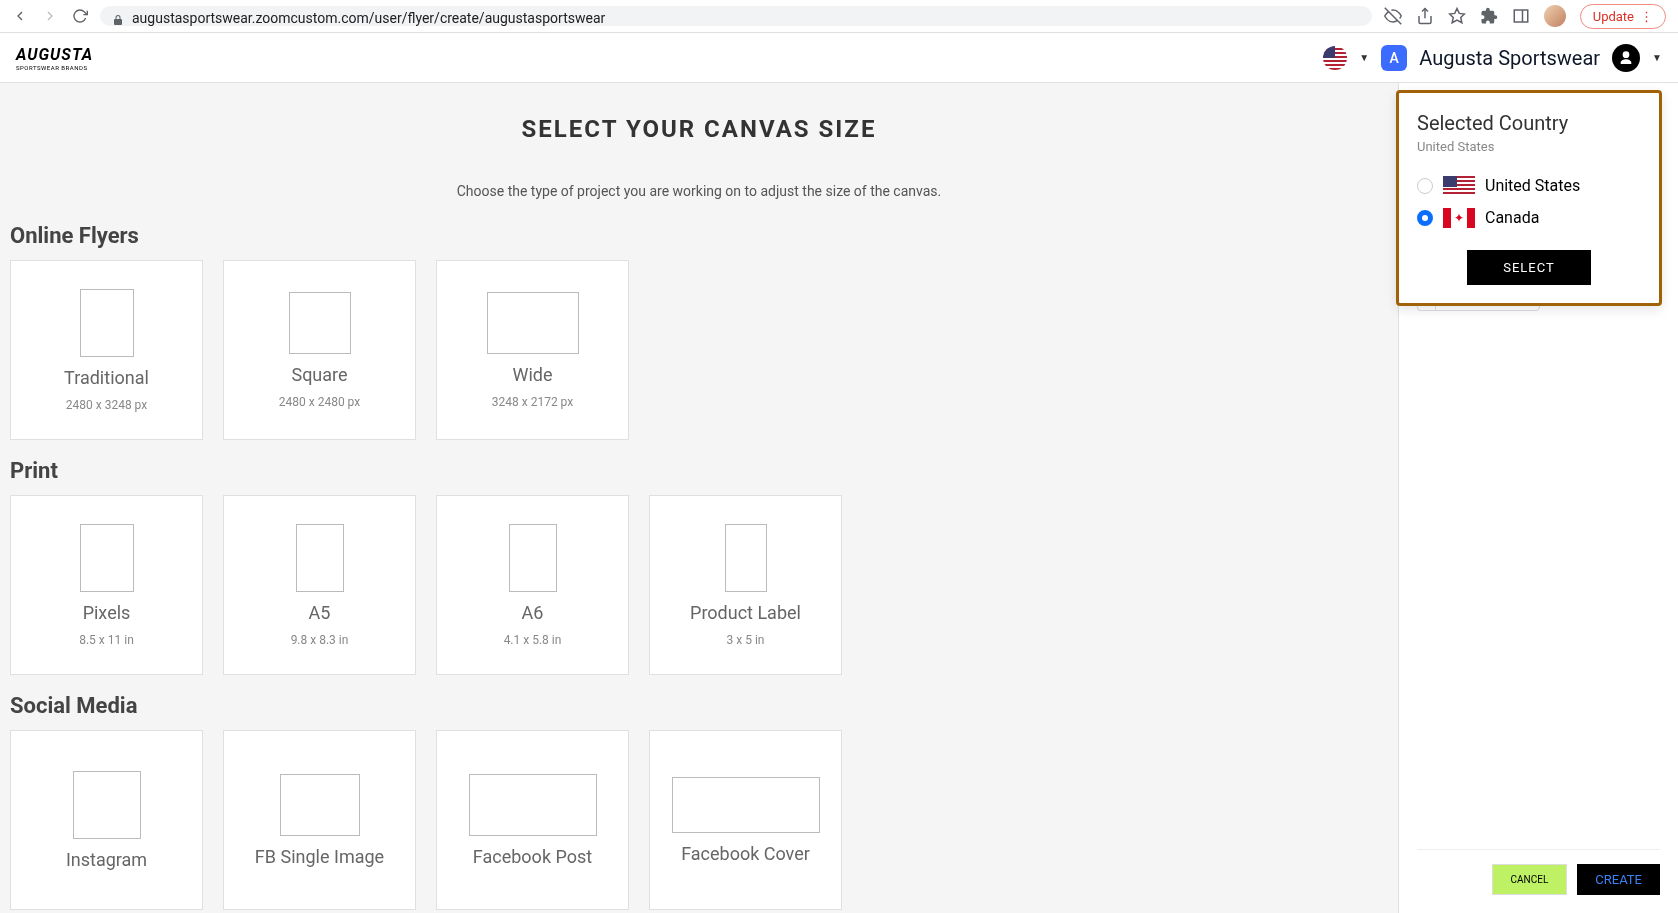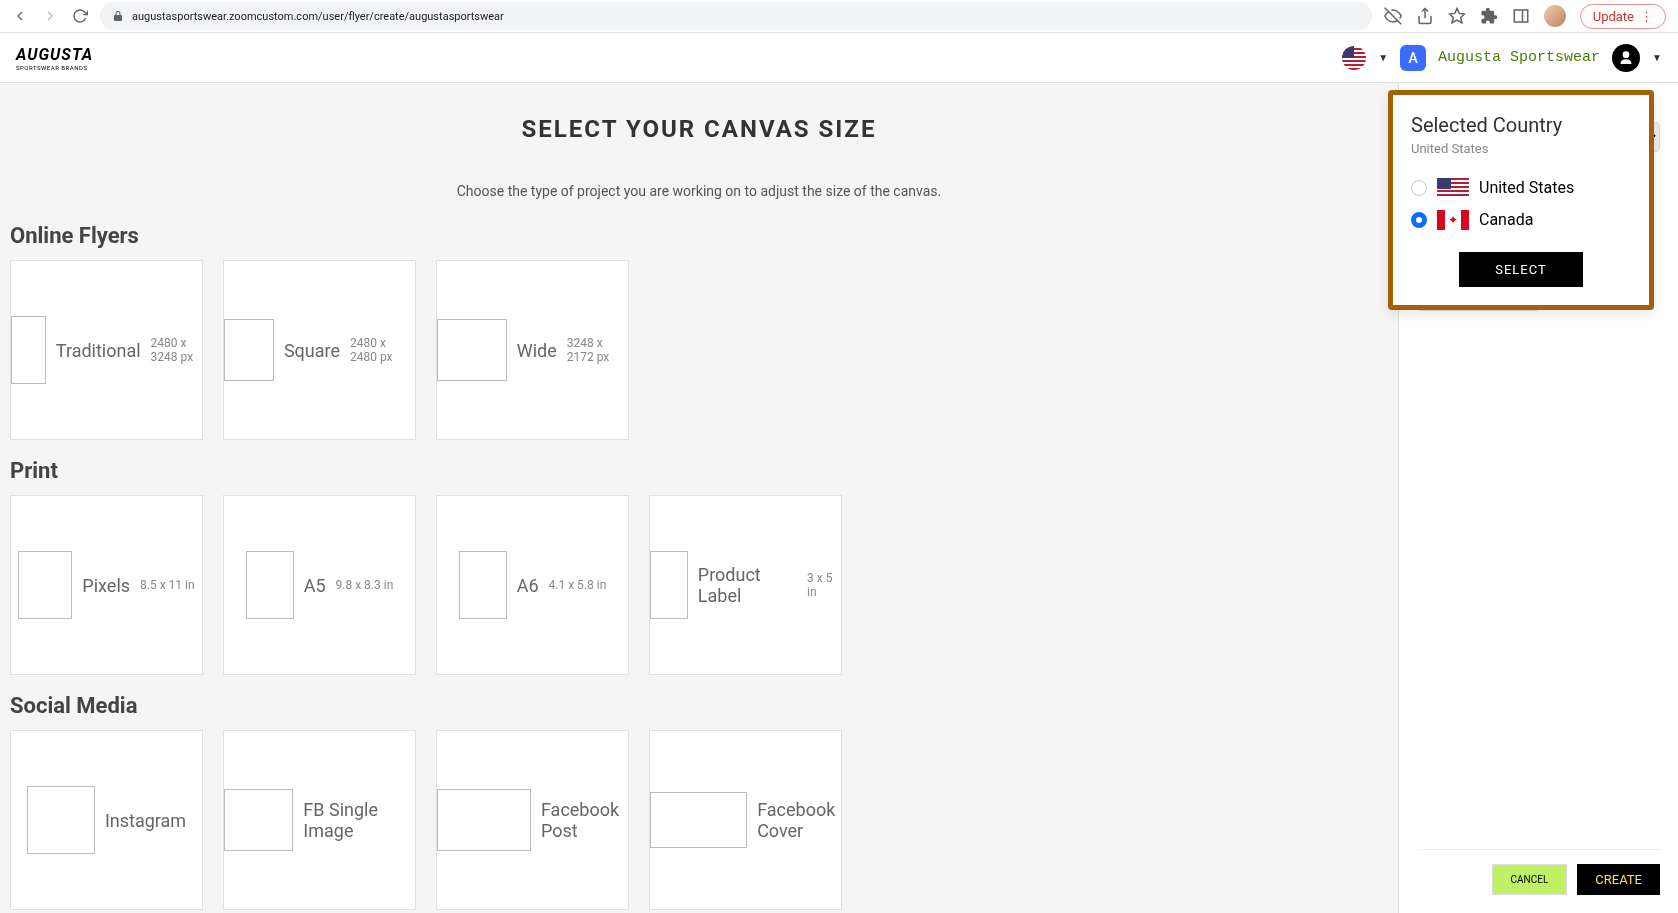--- a/index.html
+++ b/index.html
@@ -4,42 +4,42 @@
 <style>
 * { box-sizing: border-box; margin: 0; padding: 0; font-family: -apple-system, BlinkMacSystemFont, "Segoe UI", Roboto, sans-serif; }
 body { background: #f5f5f5; width: 1678px; height: 913px; overflow: hidden; }
 
 
 .browser-bar { height: 33px; background: #fff; border-bottom: 1px solid #e0e0e0; display: flex; align-items: center; padding: 0 12px; gap: 12px; }
 .nav-arrows { display: flex; gap: 14px; align-items: center; }
 .nav-arrow { width: 16px; height: 16px; color: #5f6368; cursor: pointer; }
 .nav-arrow.disabled { color: #bdbdbd; }
 .reload { width: 16px; height: 16px; color: #5f6368; }
-.url-bar { flex: 1; display: flex; align-items: center; background: #f1f3f4; border-radius: 16px; height: 28px; padding: 0 12px; gap: 8px; font-size: 11px; color: #202124; }
+.url-bar { flex: 1; display: flex; align-items: flex-end; background: #f1f3f4; border-radius: 16px; height: 20px; padding: 0 12px; gap: 8px; font-size: 14px; color: #202124; }
 .lock-icon { width: 12px; height: 12px; color: #5f6368; }
 .browser-actions { display: flex; gap: 14px; align-items: center; }
 .browser-icon { width: 18px; height: 18px; color: #5f6368; }
 .update-btn { border: 1px solid #f28b82; color: #d93025; background: transparent; padding: 4px 12px; border-radius: 14px; font-size: 13px; display: flex; align-items: center; gap: 6px; }
 .avatar-small { width: 22px; height: 22px; border-radius: 50%; background: linear-gradient(135deg,#f0d0b0,#c08060); }
 
 
 .app-header { height: 50px; background: #fff; border-bottom: 1px solid #e0e0e0; display: flex; align-items: center; justify-content: space-between; padding: 0 16px; }
 .logo { font-weight: bold; font-size: 16px; letter-spacing: 1px; font-style: italic; }
 .logo-sub { font-size: 6px; letter-spacing: 0.5px; display: block; }
 .header-right { display: flex; align-items: center; gap: 12px; position: relative; }
 .flag-us { display: inline-block; width: 24px; height: 24px; border-radius: 50%; background: repeating-linear-gradient(#fff 0 2px,#b22234 2px 4px); position: relative; overflow: hidden; }
 .flag-us::before { content:''; position:absolute; top:0; left:0; width:12px; height:12px; background:#3c3b6e; }
 .caret { font-size: 10px; color: #333; }
 .avatar-badge { width: 26px; height: 26px; border-radius: 6px; background: #3b6bff; color: #fff; display: flex; align-items: center; justify-content: center; font-size: 14px; font-weight: 500; }
-.user-name { font-size: 15px; color: #4d7c0f; font-family: Liberation Mono, monospace; }
+.user-name { font-size: 20px; color: #0f172a; }
 .user-icon { width: 28px; height: 28px; border-radius: 50%; background: #000; display: flex; align-items: center; justify-content: center; }
 .user-icon svg { fill: #fff; width: 16px; height: 16px; }
 
 
-.country-dropdown { position: absolute; top: 46px; right: 8px; width: 266px; background: #fff; border: 5px solid #a16207; border-radius: 4px; box-shadow: 0 4px 12px rgba(0,0,0,0.1); padding: 18px; z-index: 100; }
+.country-dropdown { position: absolute; top: 46px; right: 0; width: 266px; background: #fff; border: 3px solid #a16207; border-radius: 4px; box-shadow: 0 4px 12px rgba(0,0,0,0.1); padding: 18px; z-index: 100; }
 .dropdown-title { font-size: 20px; color: #333; margin-bottom: 4px; }
 .dropdown-sub { font-size: 13px; color: #888; margin-bottom: 16px; }
 .country-opt { display: flex; align-items: center; gap: 10px; padding: 6px 0; cursor: pointer; }
 .radio { width: 16px; height: 16px; border-radius: 50%; border: 1px solid #ccc; }
 .radio.active { border: 5px solid #0d6efd; }
 .flag-rect { width: 32px; height: 20px; }
 .flag-rect.us { background: repeating-linear-gradient(#b22234 0 2px,#fff 2px 4px); position: relative; }
 .flag-rect.us::before { content:''; position:absolute; top:0; left:0; width:14px; height:11px; background:#3c3b6e; }
 .flag-rect.ca { background:#fff; position:relative; }
 .flag-rect.ca::before { content:''; position:absolute; left:0; top:0; width:8px; height:100%; background:#d80621; }
@@ -47,21 +47,21 @@
 .maple { position:absolute; left:50%; top:50%; transform:translate(-50%,-50%); color:#d80621; font-size:12px; }
 .select-btn { display:block; margin: 16px auto 0; background:#000; color:#fff; border:none; padding: 10px 36px; font-size: 13px; letter-spacing: 1px; cursor:pointer; }
 
 
 .main-wrap { display: flex; height: calc(913px - 83px); }
 .content { flex: 1; padding: 32px 10px 10px; overflow-y: auto; }
 .page-title { text-align: center; font-size: 24px; letter-spacing: 2px; color: #333; margin-bottom: 12px; }
 .page-sub { text-align: center; font-size: 14px; color: #555; margin-bottom: 24px; margin-top: 40px; }
 .section-title { font-size: 22px; color: #444; margin: 18px 0 12px 0; }
 .card-row { display: flex; gap: 20px; flex-wrap: wrap; }
-.canvas-card { width: 193px; height: 180px; background: #fff; border: 1px solid #e0e0e0; display: flex; flex-direction: row; align-items: center; justify-content: center; gap: 10px; cursor:pointer; }
+.canvas-card { width: 193px; height: 180px; background: #fff; border: 1px solid #e0e0e0; display: flex; flex-direction: column; align-items: center; justify-content: center; gap: 10px; cursor:pointer; }
 .canvas-preview { border: 1px solid #bbb; background:#fff; }
 .card-name { font-size: 18px; color: #666; }
 .card-dim { font-size: 12px; color: #888; }
 
 
 .sidebar { width: 280px; background: #fff; border-left: 1px solid #e0e0e0; padding: 18px; font-size: 14px; display:flex; flex-direction:column; }
 .sidebar-fields { flex:1; }
 .field-row { display:flex; gap:12px; margin-bottom: 14px; }
 .field { flex:1; display:flex; flex-direction:column; gap:6px; }
 .field-label { font-size: 13px; color: #555; }
@@ -70,21 +70,21 @@
 .orient-row { display:flex; gap:8px; }
 .orient-box { width: 32px; height: 22px; border: 1px solid #ccc; }
 .orient-box.active { background:#000; border-color:#000; width:22px; height:28px; }
 .pages-hint { font-size: 13px; color: #666; margin-bottom: 8px; }
 .stepper { display:flex; align-items:center; gap:0; }
 .stepper-ctrl { width:18px; height:30px; display:flex; flex-direction:column; border:1px solid #ddd; border-right:none; border-radius: 4px 0 0 4px; }
 .stepper-ctrl span { flex:1; display:flex; align-items:center; justify-content:center; font-size:8px; color:#555; cursor:pointer; }
 .stepper input { width: 105px; border-radius: 0 4px 4px 0; }
 .sidebar-footer { border-top: 1px solid #eee; padding-top: 14px; display:flex; justify-content:flex-end; gap:10px; }
 .btn-cancel { background:#bef264; border:1px solid #ddd; padding: 8px 18px; font-size:10px; cursor:pointer; }
-.btn-create { background:#000; color:#fde047; border:none; padding: 8px 18px; font-size:13px; cursor:pointer; }
+.btn-create { background:#000; color:#3b82f6; border:none; padding: 8px 18px; font-size:13px; cursor:pointer; }
 </style>
 </head>
 <body>
 
 <div class="browser-bar">
   <div class="nav-arrows">
     <svg class="nav-arrow" viewBox="0 0 24 24" fill="none" stroke="currentColor" stroke-width="2">
         <polyline points="15 18 9 12 15 6"></polyline>
       </svg>
     <svg class="nav-arrow disabled" viewBox="0 0 24 24" fill="none" stroke="currentColor" stroke-width="2">

